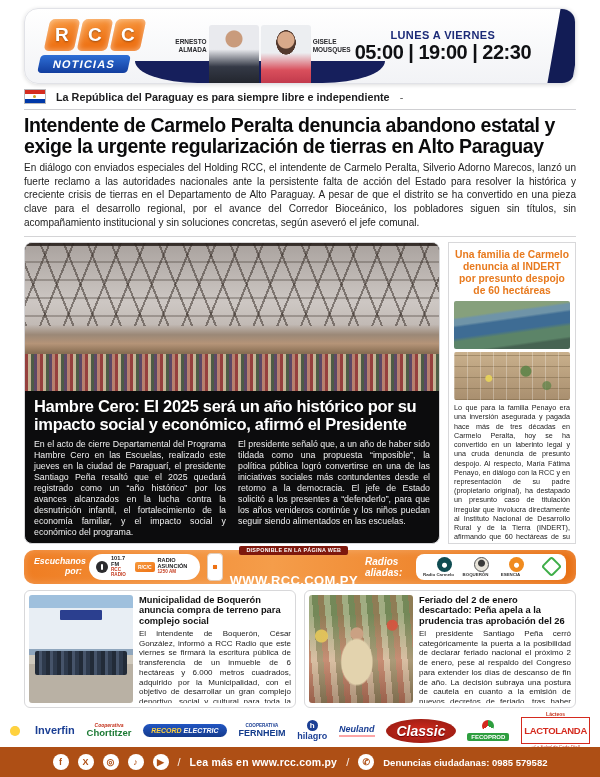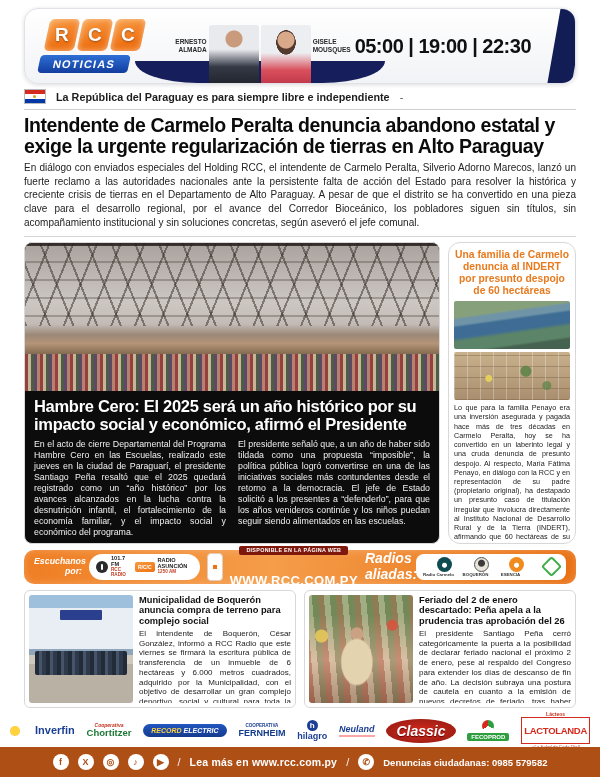--- a/index.html
+++ b/index.html
@@ -68,21 +68,21 @@
       repeating-linear-gradient(68deg,rgba(52,42,36,.5) 0 2px,transparent 2px 22px),
       repeating-linear-gradient(180deg,rgba(60,50,42,.3) 0 2px,transparent 2px 18px);}
   .fphoto::after{content:"";position:absolute;left:0;right:0;bottom:0;height:25%;
     background:repeating-linear-gradient(90deg,rgba(160,60,60,.8) 0 3px,rgba(220,205,170,.8) 3px 6px,
       rgba(70,95,70,.8) 6px 9px,rgba(90,70,110,.8) 9px 12px,rgba(200,140,120,.8) 12px 15px),#6b5244;}
   .fdark{padding:6px 9px 8px;height:140px;overflow:hidden;}
   .fdark h2{color:#fff;font-size:16.5px;line-height:1.12;font-weight:800;letter-spacing:-.3px;margin:0 0 5px;}
   .fcols{display:flex;gap:12px;}
   .fcols p{margin:0;flex:1;color:#f1f1f1;font-size:8.8px;line-height:1.26;text-align:justify;}
 
-  .side{width:128px;flex:none;border:1px solid #d8d8da;border-radius:12px;padding:5px;box-sizing:border-box;
+  .side{width:128px;flex:none;border:1px solid #d8d8da;border-radius:0;padding:5px;box-sizing:border-box;
         background:#fff;height:302px;overflow:hidden;cursor:pointer;}
   .side h3{margin:1px 0 4px;color:#e87a1e;font-size:10.3px;line-height:1.18;font-weight:800;text-align:center;}
   .sphoto{height:48px;border-radius:2px;margin-bottom:3px;}
   .sphoto.river{background:linear-gradient(172deg,#86a07c 0 26%,#6f94a8 30% 38%,#3e6c94 42% 58%,#5c8468 64% 80%,#466352 84% 100%);}
   .sphoto.town{background:
       radial-gradient(circle at 30% 55%,rgba(230,210,90,.95) 0 3px,transparent 4px),
       radial-gradient(circle at 62% 40%,rgba(90,130,70,.85) 0 5px,transparent 6px),
       radial-gradient(circle at 80% 70%,rgba(90,130,70,.7) 0 4px,transparent 5px),
       repeating-linear-gradient(90deg,rgba(255,255,255,.28) 0 1px,transparent 1px 13px),
       repeating-linear-gradient(0deg,rgba(110,90,60,.4) 0 1px,transparent 1px 11px),
@@ -105,21 +105,21 @@
   .chip .l2{font-size:4.6px;font-weight:700;color:#c43a1d;}
   .rcc-mini{background:linear-gradient(160deg,#f79b3f,#ee7214);color:#fff;font-weight:800;font-size:5px;
             border-radius:2px;padding:2px 3px;flex:none;}
   .phone{width:14px;height:26px;background:#fff;border-radius:4px;flex:none;position:relative;border:1px solid #e0cdbd;}
   .phone::after{content:"";position:absolute;left:3px;top:8px;right:3px;bottom:8px;border-radius:50%;
                 background:radial-gradient(circle,#ee7214 0 35%,#fff 40%);}
   .webbox{display:flex;flex-direction:column;align-items:center;gap:18px;flex:none;}
   .webbadge{background:#7e180d;color:#fff;font-weight:700;font-size:5.4px;letter-spacing:.3px;
             padding:1.5px 7px;border-radius:2px;white-space:nowrap;}
   .weburl{color:#fff;font-weight:800;font-size:13px;letter-spacing:.4px;cursor:pointer;white-space:nowrap;}
-  .allies-label{width:44px;flex:none;color:#fff;font-weight:800;font-style:italic;font-size:14px;
+  .allies-label{width:44px;flex:none;color:#fff;font-weight:800;font-style:italic;font-size:10px;
                 line-height:1.1;text-align:left;}
   .allies.pill{border-radius:8px;gap:8px;}
   .ally{display:flex;flex-direction:column;align-items:center;line-height:1;}
   .ally .logo{width:15px;height:15px;border-radius:50%;flex:none;}
   .ally .lg1{background:radial-gradient(circle at 50% 55%,#fff 0 2px,#0f4c52 3px);}
   .ally .lg2{background:radial-gradient(circle at 50% 40%,#3a3a3a 0 3px,#e8e4da 4px);border:1px solid #555;box-sizing:border-box;}
   .ally .lg3{background:radial-gradient(circle at 50% 55%,#fff 0 2px,#f08b1f 3px);}
   .ally .lg4{background:#fff;border:2.5px solid #3fae49;box-sizing:border-box;transform:rotate(45deg);border-radius:3px;}
   .ally .al{font-size:4.4px;font-weight:700;color:#333;margin-top:1px;white-space:nowrap;}
 
@@ -201,20 +201,21 @@
       <div class="noticias">NOTICIAS</div>
     </div>
     <div class="presenters">
       <span class="pname left">ERNESTO ALMADA</span>
       <div class="avatar male"></div>
       <div class="avatar female"></div>
       <span class="pname">GISELE MOUSQUES</span>
       <div class="curveband"></div>
     </div>
     <div class="schedule">
+      <div class="days">LUNES A VIERNES</div>
       <div class="times">05:00 | 19:00 | 22:30</div>
     </div>
     <div class="swoosh-gray"></div>
     <div class="swoosh-navy"></div>
   </header>
 
   <div class="datebar">
     <span class="flag">
       <b class="red"></b>
         <b class="white"></b>

